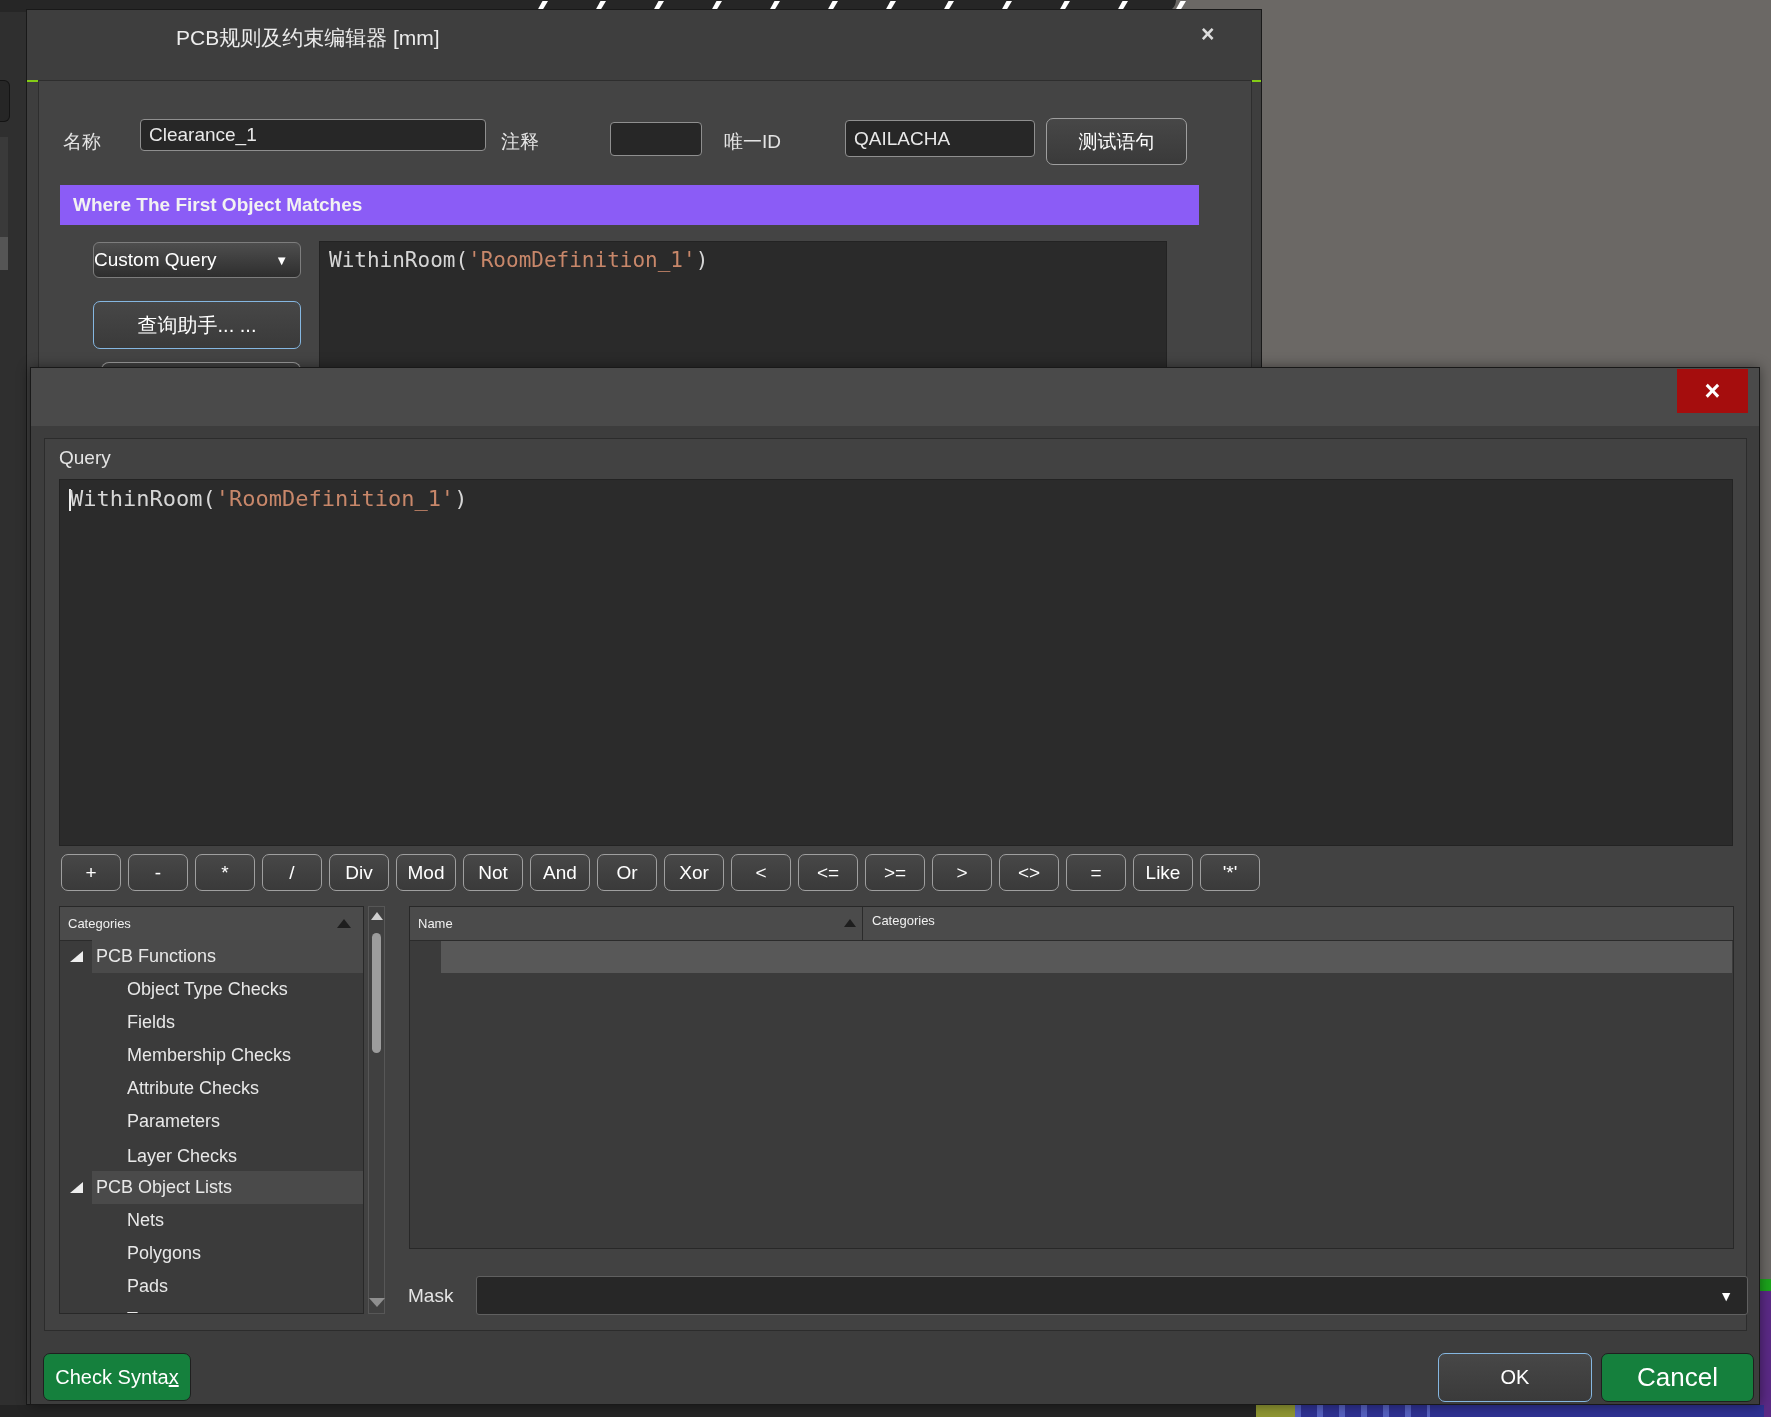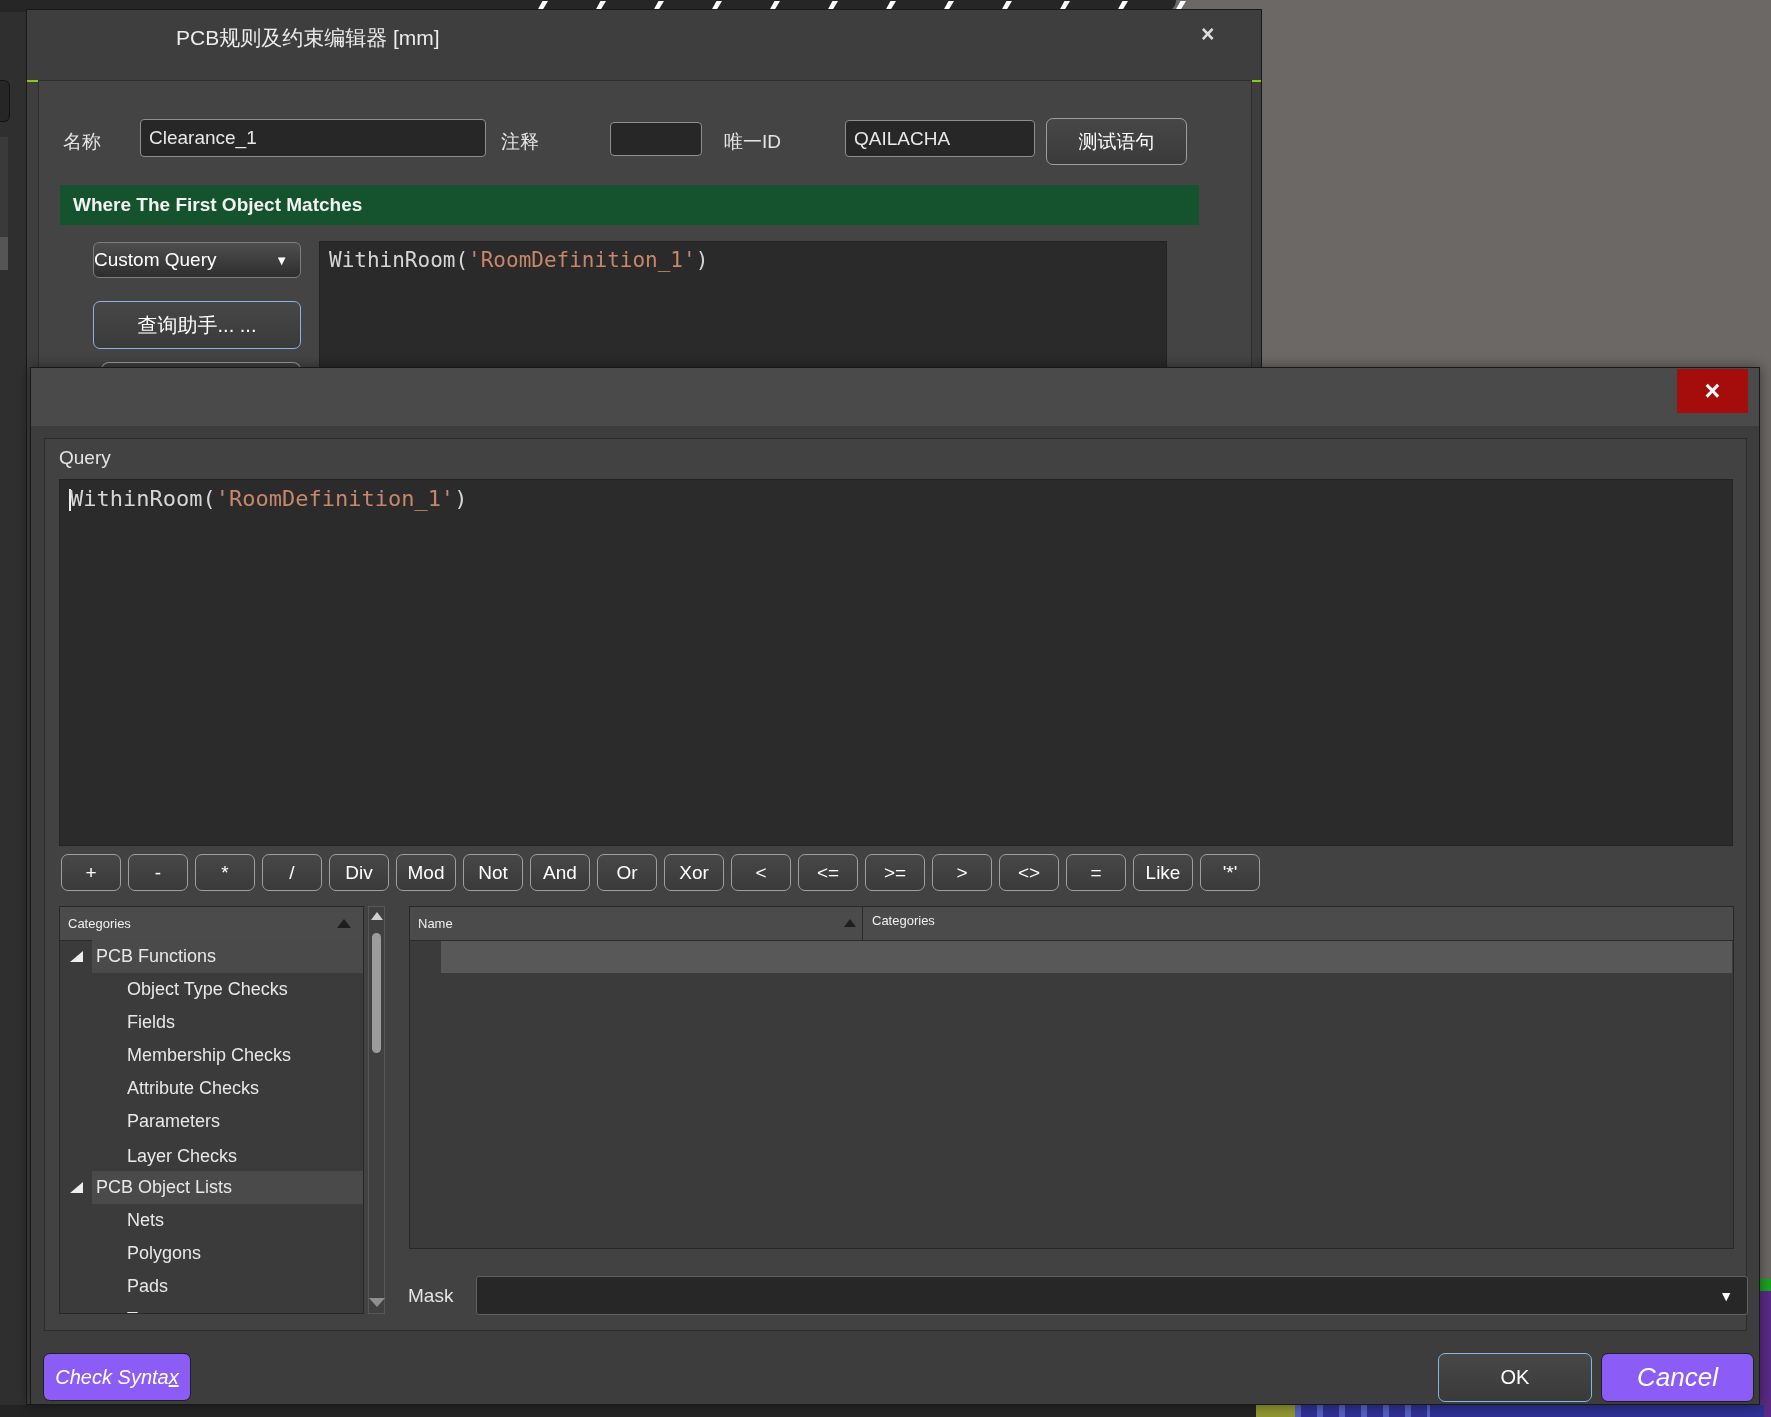--- a/index.html
+++ b/index.html
@@ -32,23 +32,23 @@
   .qh-dlg{left:30px;top:367px;width:1730px;height:1038px;z-index:3;background:#3d3d3d;
           box-shadow:0 0 12px rgba(0,0,0,.45);}
   .titlebar-text{font-size:21px;color:#ececec;}
   .inner-panel{left:11px;top:70px;width:1214px;height:1316px;background:#444;border:1px solid #2e2e2e;}
 
   .lbl{font-size:19px;color:#e4e4e4;white-space:nowrap;}
   input.tb{position:absolute;background:#272727;border:1px solid #8f8f8f;border-radius:4px;color:#e8e8e8;
            font-size:19px;padding:0 8px;font-family:inherit;box-sizing:border-box;outline:none;}
   .btn{display:flex;align-items:center;justify-content:center;background:linear-gradient(#474747,#3a3a3a);
        border:1px solid #9f9f9f;border-radius:7px;color:#fff;font-size:19px;box-sizing:border-box;cursor:default;}
-  .btn.dark{border-color:#1f1f1f;background:#8b5cf6;font-style:italic;}
+  .btn.dark{border-color:#1f1f1f;background:#15803d;}
   .btn.blue{border-color:#85b7e1;}
-  .band{background:#14532d;display:flex;align-items:center;text-align:right;}
+  .band{background:#8b5cf6;display:flex;align-items:center;text-align:right;}
   .band span{font-weight:bold;font-size:19px;margin-left:13px;color:#f2f2f2;}
 
   .combo{background:linear-gradient(#4e4e4e,#2e2e2e);border:1px solid #7d7d7d;border-radius:6px;
          display:flex;align-items:center;color:#fff;font-size:19px;}
   .combo .arr{margin-left:auto;margin-right:12px;font-size:13px;color:#fff;}
 
   .codebox{background:#2a2a2a;border:1px solid #232323;overflow:hidden;}
   .code{font-family:"DejaVu Sans Mono",monospace;font-size:21px;color:#d6d6d6;padding:6px 9px;white-space:pre;}
   .code .str{color:#c8876a;}
   .caret{display:inline-block;width:2px;height:22px;background:#efefef;vertical-align:middle;margin-right:-1px;}
@@ -115,21 +115,21 @@
   </div>
 
   <div class="dlg pcb-dlg">
     <div class="abs" style="left:0;top:0;right:0;height:72px;border-bottom:2px solid #84cc16;">
       <span class="abs titlebar-text" style="left:149px;top:14px;">PCB规则及约束编辑器 [mm]</span>
       <span class="abs x-icon" style="left:1174px;top:13px;font-size:23px;color:#dcdcdc;">×</span>
     </div>
     <div class="abs inner-panel"></div>
 
     <span class="abs lbl" style="left:36px;top:119px;">名称</span>
-    <input class="tb" style="left: 113px; top: 109px; width: 346px; height: 38px;" value="Clearance_1">
+    <input class="tb" style="left: 113px; top: 109px; width: 346px; height: 32px;" value="Clearance_1">
     <span class="abs lbl" style="left:474px;top:119px;">注释</span>
     <input class="tb" style="left: 583px; top: 112px; width: 92px; height: 34px;" value="">
     <span class="abs lbl" style="left:697px;top:119px;">唯一ID</span>
     <input class="tb" style="left: 818px; top: 110px; width: 190px; height: 37px;" value="QAILACHA">
     <div class="abs btn" style="left:1019px;top:108px;width:141px;height:47px;">测试语句</div>
 
     <div class="abs band" style="left:33px;top:175px;width:1139px;height:40px;">
       <span>Where The First Object Matches</span>
     </div>
 

